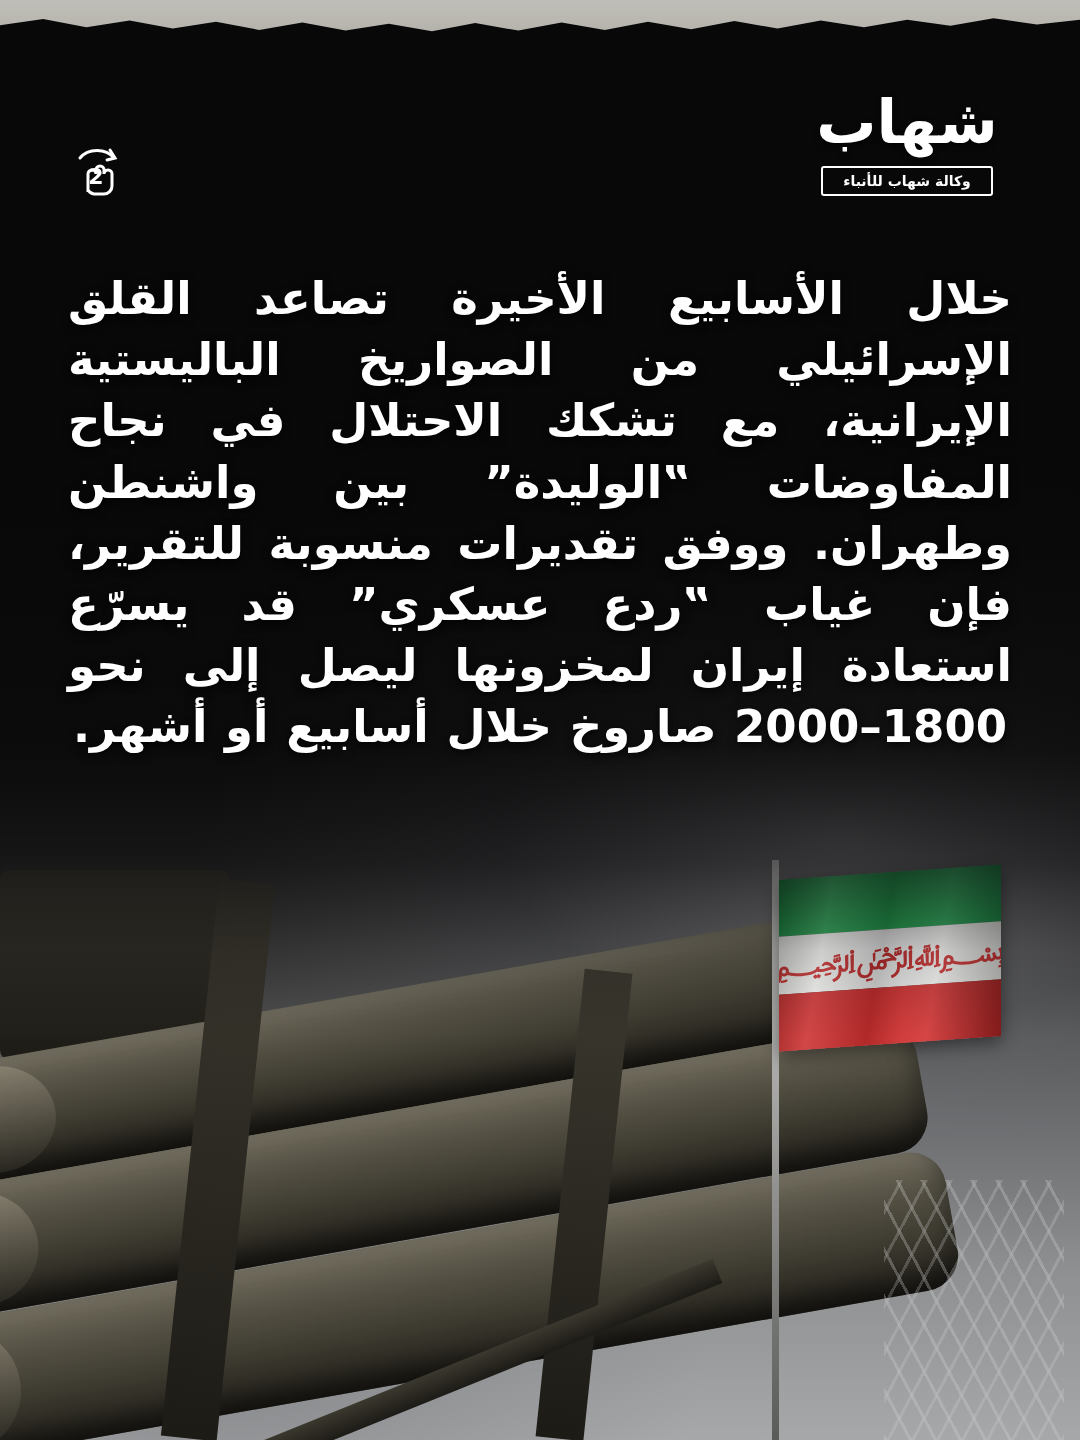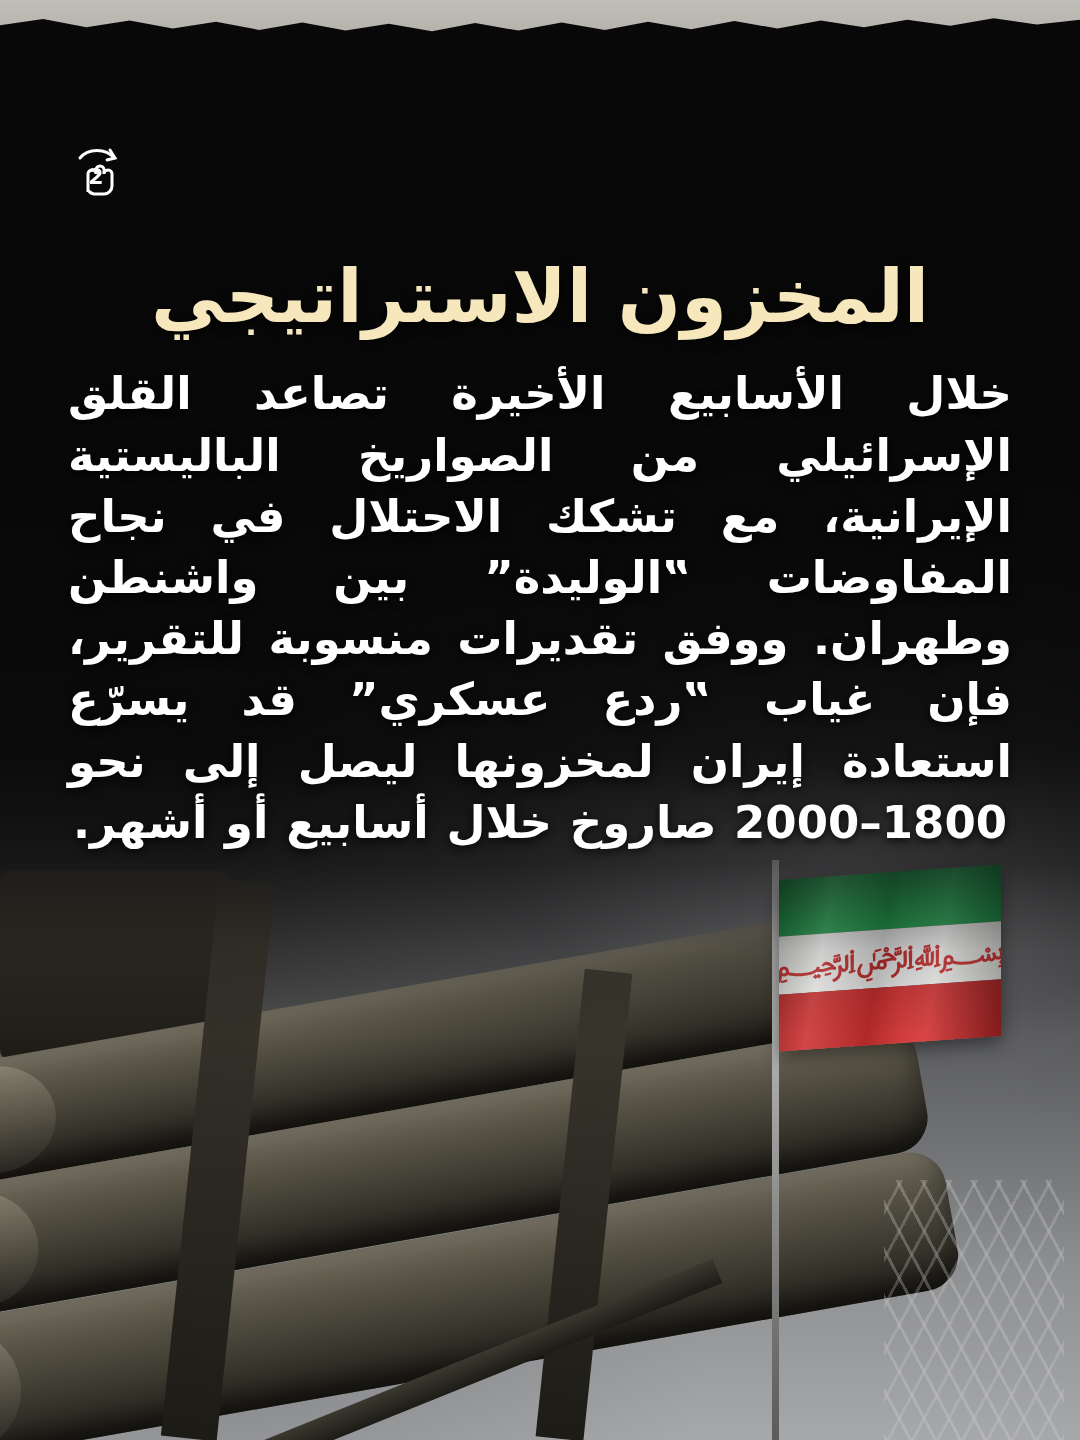--- a/index.html
+++ b/index.html
@@ -241,28 +241,33 @@
       <div class="wave"></div>
     </div>
   </div>
 
   <div class="shade"></div>
 
   <div class="torn-strip">
     <div class="grain"></div>
   </div>
 
+  <div class="logo">
+    <div class="mark">شهاب</div>
+    <div class="bar">
+      <span>وكالة شهاب للأنباء</span>
+    </div>
+  </div>
 
   <div class="counter">
     <svg class="swipe" viewBox="0 0 60 62" fill="none" stroke="#ffffff" stroke-width="3" stroke-linecap="round">
       <path d="M14 18 C22 8, 40 8, 48 18"></path>
       <path d="M44 10 L49 18 L41 20"></path>
       <path d="M22 52 L22 34 a4 4 0 0 1 8 0 l0 -4 a4 4 0 0 1 8 0 l0 4 a4 4 0 0 1 8 0 l0 12 a8 8 0 0 1 -8 8 l-10 0 a8 8 0 0 1 -6 -4 z"></path>
     </svg>
     <div class="num">2</div>
   </div>
 
   <div class="content">
-    <h1 class="headline">المخزون الاستراتيجي</h1>
     <p class="body-text">خلال الأسابيع الأخيرة تصاعد القلق الإسرائيلي من الصواريخ الباليستية الإيرانية، مع تشكك الاحتلال في نجاح المفاوضات ‟الوليدة” بين واشنطن وطهران. ووفق تقديرات منسوبة للتقرير، فإن غياب ‟ردع عسكري” قد يسرّع استعادة إيران لمخزونها ليصل إلى نحو 1800–2000 صاروخ خلال أسابيع أو أشهر.</p>
   </div>
 
 </div>
 
 </body></html>

